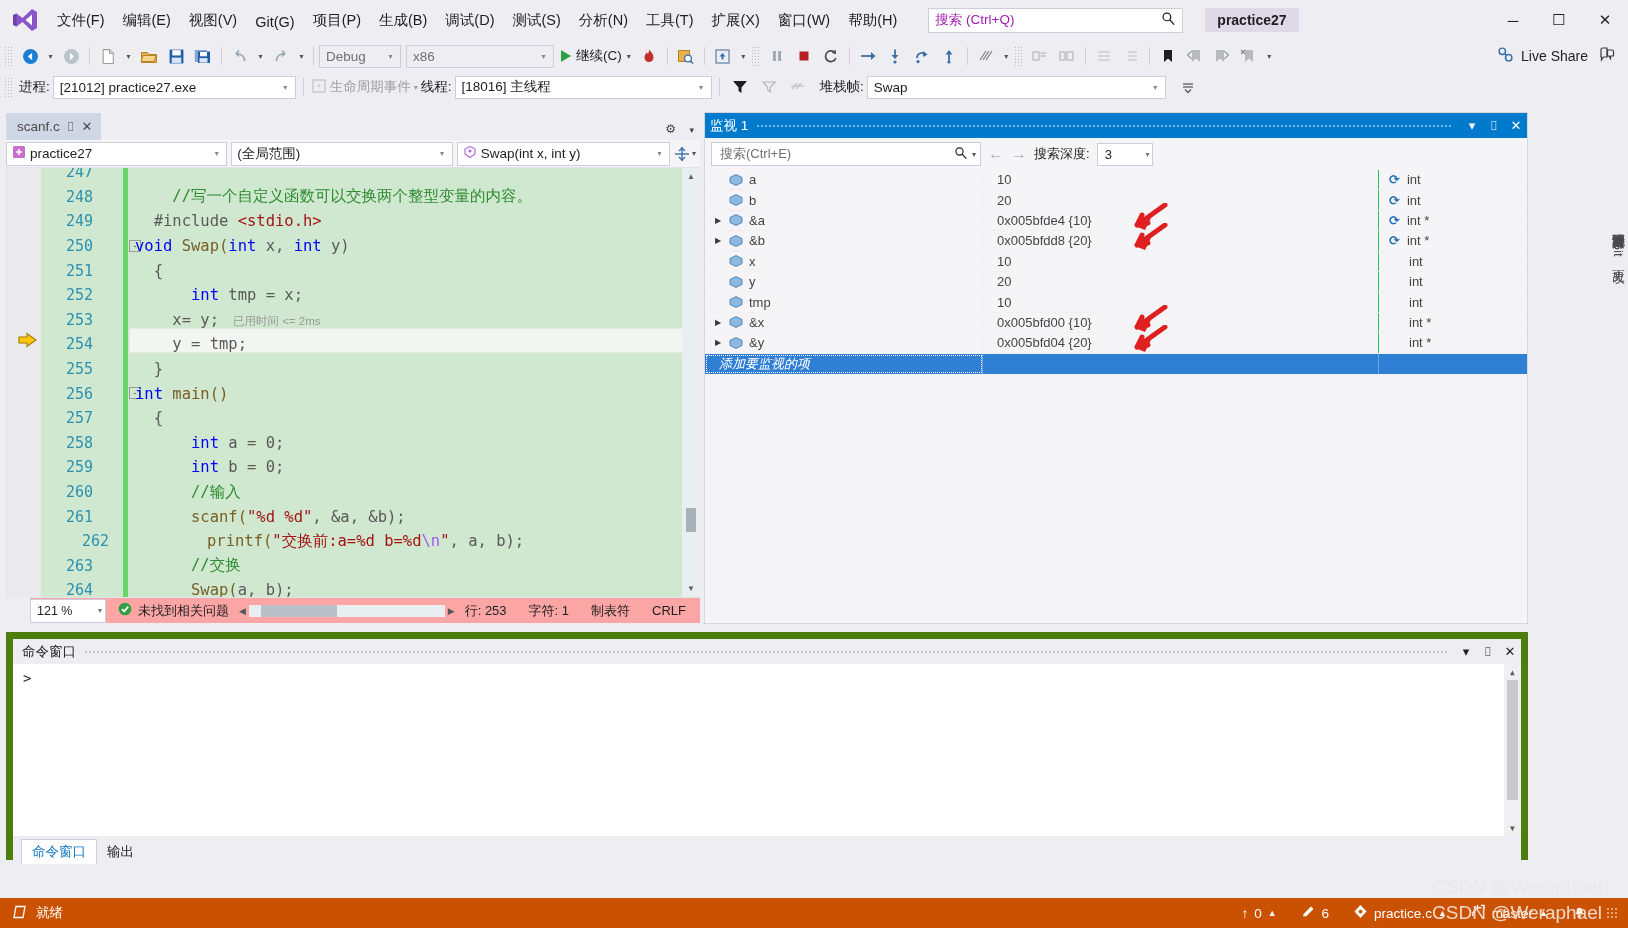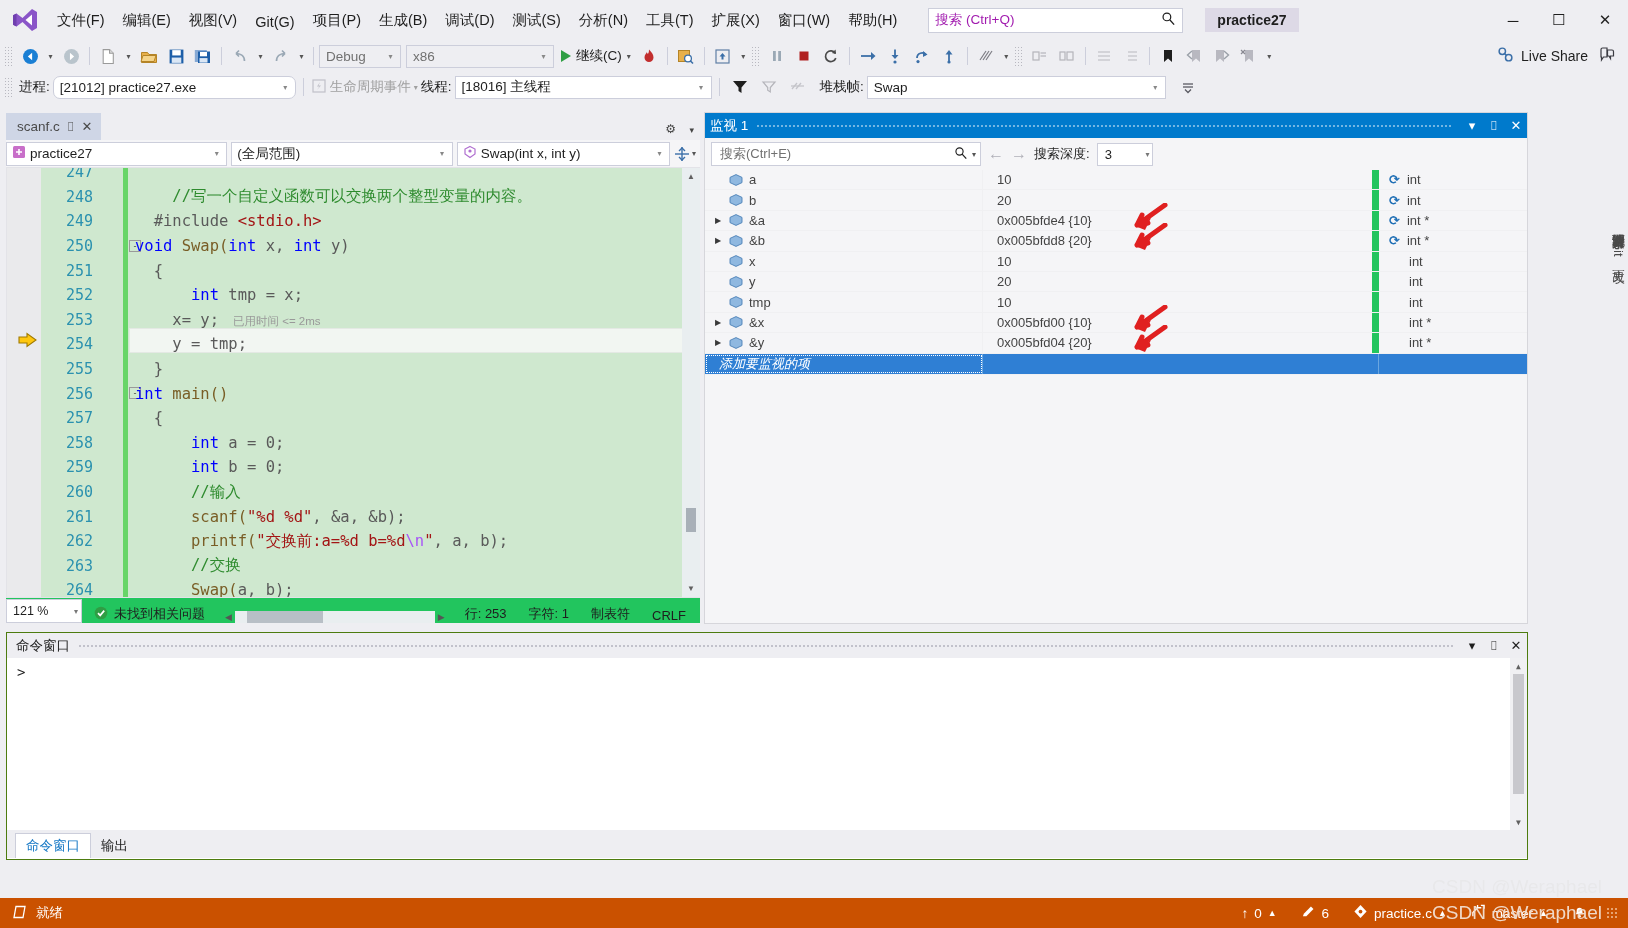--- a/index.html
+++ b/index.html
@@ -105,22 +105,22 @@
   .fn  { color: #795e26; }
   .str { color: #a31515; }
   .cmt { color: #2e8b2e; }
   .esc { color: #a855f7; }
   .pln { color: #5a5a5a; }
   .tipms { color: #999; font-size: 11.5px; font-family: "Liberation Sans", sans-serif; margin-left: 14px; }
   .vscroll { position: absolute; right: 0; top: 0; width: 18px; height: 100%; background: #e9eef0; }
   .vscroll .up, .vscroll .dn { height: 17px; display:flex;align-items:center;justify-content:center;font-size:8px;color:#606060; }
   .vscroll .thumb { position: absolute; left: 4px; width: 10px; background: #a8b0b8; }
   .editor-status {
-    height: 26px; display: flex; align-items: flex-end; background: #22c55e;
-    border-top: 1px solid #e3e3e8; font-size: 13px; color: #1e1e1e; gap: 0px;
+    height: 26px; display: flex; align-items: center; background: #fca5a5;
+    border-top: 1px solid #e3e3e8; font-size: 13px; color: #1e1e1e; gap: 0px; margin-left: 24px;
   }
   .zoombox { width: 76px; height: 24px; border: 1px solid #cccedb; background:#fff; display:flex; align-items:center; padding: 0 3px 0 6px; font-size: 12.5px;}
 
   
   .watch-pane { position: absolute; left: 704px; top: 8px; width: 824px; height: 512px; background: #f5f5f7; border: 1px solid #d6d6db;}
   .watch-title {
     height: 25px; background: #007acc; display: flex; align-items: center;
     color: #fff; font-size: 13.5px; padding-left: 5px; position: relative;
   }
   .watch-title .dots { flex: 1; height: 100%; margin: 0 8px;
@@ -130,36 +130,36 @@
   .watch-toolbar { height: 32px; display: flex; align-items: center; gap: 7px; padding: 0 6px; background:#f5f5f7; }
   .wsearch { width: 270px; height: 24px; background:#fff;border:1px solid #cccedb;display:flex;align-items:center;padding:0 4px 0 8px;font-size:13px;color:#717171;}
   .depthbox { width: 56px; height: 23px; border: 1px solid #cccedb; background:#fff; display:flex;align-items:center;padding:0 2px 0 7px; font-size:13px;}
   .wgrid-head { height: 24px; display: flex; background:#f5f5f7; border-bottom: 1px solid #dcdce0; font-size: 13.5px; color:#1e1e1e; }
   .wgrid-head div { padding: 3px 0 0 14px; }
   .col-name { width: 278px; border-right: 1px solid #dcdce0; }
   .col-val  { width: 396px; border-right: 1px solid #dcdce0; }
   .col-type { flex: 1; }
   .wrow { height: 20.4px; display: flex; align-items: center; font-size: 13px; color: #444; border-bottom: 1px solid #f0f0f2; }
   .wrow .c1 { width: 278px; display: flex; align-items: center; padding-left: 10px; border-right: 1px solid #f0f0f2; height: 100%;}
-  .wrow .c2 { width: 396px; padding-left: 14px; border-right: 7px solid #22c55e; height:100%; display:flex;align-items:center; position: relative;}
+  .wrow .c2 { width: 396px; padding-left: 14px; border-right: 1px solid #22c55e; height:100%; display:flex;align-items:center; position: relative;}
   .wrow .c3 { flex:1; padding-left: 10px; display:flex;align-items:center;gap:7px;height:100%; }
   .expander { width: 14px; font-size: 8px; color: #3a3a3a; }
   .hexicon { width: 14px; height: 12px; margin-right: 6px; }
   .refresh-ico { color: #1f6fb5; font-size: 13px; font-weight: bold; }
   .wrow.addrow { background: #2f7fd4; color: #fff; font-style: italic; height: 21px; }
   .wrow.addrow .c1 { border-right: 1px solid #6aa6e0; color:#fff; padding-left: 14px; outline: 1px dotted #fff; outline-offset: -2px;}
   .wrow.addrow .c2 { border-right: 1px solid #6aa6e0; }
   .redarrow { position: absolute; pointer-events: none; }
 
   
   .vtabs { position: absolute; right: 0; top: 112px; width: 22px; }
   .vtab { writing-mode: vertical-rl; font-size: 13px; color: #4a4a4a; padding: 8px 3px; white-space: nowrap; }
 
   
-  .cmd-pane { position: absolute; left: 6px; top: 528px; width: 1522px; height: 228px; background:#fff; border: 1px solid #4d7c0f; }
+  .cmd-pane { position: absolute; left: 6px; top: 528px; width: 1522px; height: 228px; background:#fff; border: 7px solid #4d7c0f; }
   .cmd-title { height: 25px; display: flex; align-items: center; background: #eeeef2; font-size: 13.5px; color:#1e1e1e; padding-left: 9px; }
   .cmd-title .dots2 { flex: 1; height: 100%; margin: 0 8px;
     background-image: radial-gradient(#c2c2cb 1px, transparent 1px);
     background-size: 4px 4px; background-position: 0 11px; background-repeat: repeat-x; }
   .ct-btn { width: 22px; height: 25px; display:flex;align-items:center;justify-content:center;color:#1e1e1e;font-size:13px;}
   .cmd-body { height: 172px; background: #fff; font-family: "DejaVu Sans Mono", monospace; font-size: 14px; padding: 6px 0 0 10px; position: relative;}
   .cmd-scroll { position:absolute; right:0; top:0; width:17px; height:100%; background:#f0f0f3; }
   .cmd-scroll .cs-up, .cmd-scroll .cs-dn { height:16px; display:flex;align-items:center;justify-content:center;font-size:8px;color:#606060;}
   .cmd-scroll .cs-thumb { position:absolute; left:3px; top:16px; width:11px; height:120px; background:#c8c8cd; }
   .cmd-tabs { height: 28px; display: flex; align-items: flex-end; background:#eeeef2; padding-left: 8px; }
@@ -463,21 +463,21 @@
             <path d="M3 11 L3 3.5 C3 2.6 3.7 2 4.5 2 L9 2 L9 11 L5.5 11 L3.5 14 L3.5 11 Z" fill="none" stroke="#3b3b42" stroke-width="1.2"></path>
             <path d="M9.5 4 L14 4 C14.8 4 15.5 4.6 15.5 5.5 L15.5 10 L12.5 10 L12.5 12.5 L11 10 L9.5 10 Z" fill="none" stroke="#3b3b42" stroke-width="1.2"></path>
           </svg>
       </div>
     </div>
   </div>
 
   <div class="toolbar2">
     <div class="grip"></div>
     <span class="lbl">进程:</span>
-    <div class="combo" style="width:243px;color:#1e1e1e;border-radius:7px;">
+    <div class="combo" style="width:243px;color:#1e1e1e;">
       <span class="cval">[21012] practice27.exe</span>
       <span class="carr">▾</span>
     </div>
     <div class="tb-sep"></div>
     <span>
       <svg width="16" height="16" viewBox="0 0 16 16">
           <rect x="2" y="2" width="12" height="12" fill="none" stroke="#c0c0c8" stroke-width="1.2"></rect>
           <path d="M9 4 L6 8.5 h2.4 L6 12 L10 7.5 h-2.4 z" fill="#c0c0c8"></path>
         </svg>
     </span>
@@ -639,21 +639,21 @@
               <span class="txt"><span class="pln">      </span><span class="kw">int</span><span class="pln"> b = 0;</span></span>
             </div>
             <div class="cline" style="top: 311.8px; position: absolute; left: 0px; right: 0px;">
               <span class="num">260</span>
               <span class="txt"><span class="cmt">      //输入</span></span>
             </div>
             <div class="cline" style="top: 336.4px; position: absolute; left: 0px; right: 0px;">
               <span class="num">261</span>
               <span class="txt"><span class="pln">      </span><span class="fn">scanf(</span><span class="str">"%d %d"</span><span class="pln">, &amp;a, &amp;b);</span></span>
             </div>
-            <div class="cline" style="top: 361px; position: absolute; left: 0px; right: 0px;">
+            <div class="cline" style="top: 361px; position: absolute; left: 16px; right: 0px;">
               <span class="num">262</span>
               <span class="txt"><span class="pln">      </span><span class="fn">printf(</span><span class="str">"交换前:a=%d b=%d</span><span class="esc">\n</span><span class="str">"</span><span class="pln">, a, b);</span></span>
             </div>
             <div class="cline" style="top: 385.6px; position: absolute; left: 0px; right: 0px;">
               <span class="num">263</span>
               <span class="txt"><span class="cmt">      //交换</span></span>
             </div>
             <div class="cline" style="top: 410.2px; position: absolute; left: 0px; right: 0px;">
               <span class="num">264</span>
               <span class="txt"><span class="pln">      </span><span class="fn">Swap(</span><span class="pln">a, b);</span></span>

